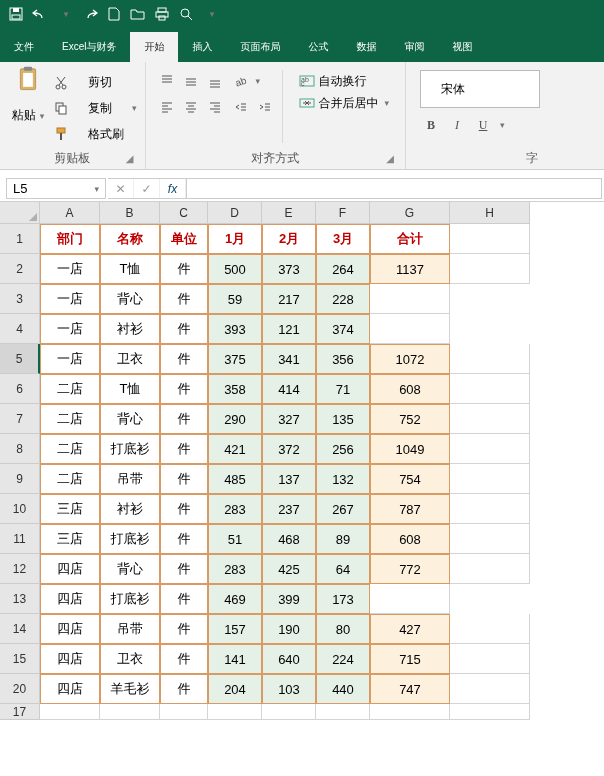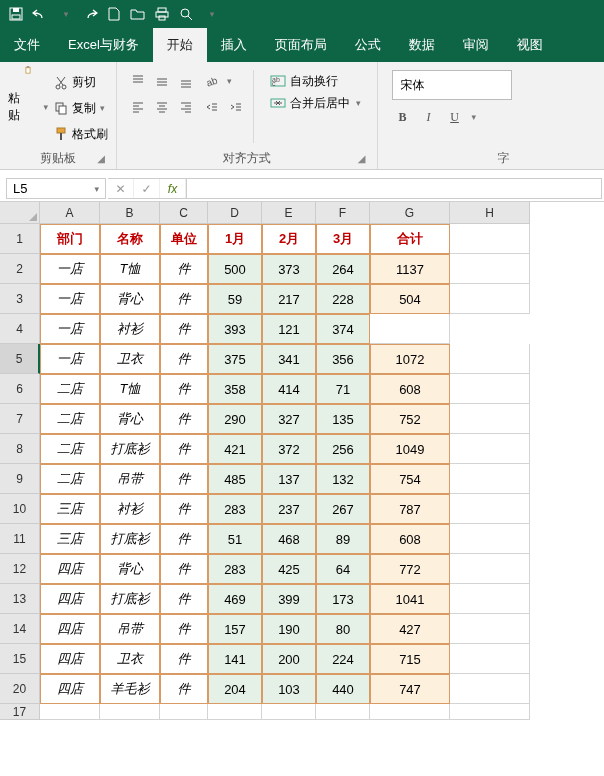--- a/index.html
+++ b/index.html
@@ -6,49 +6,49 @@
 body { font-family: "Microsoft YaHei", sans-serif; font-size: 12px; background: #fff; width: 604px; height: 776px; overflow: hidden; }
 
 
 .titlebar { background: #0e6546; height: 28px; display: flex; align-items: center; padding: 0 4px; color: #fff; }
 .titlebar .qat-item { width: 24px; height: 24px; display: flex; align-items: center; justify-content: center; cursor: pointer; }
 .titlebar svg { display: block; }
 .titlebar .spacer { flex: 1; }
 
 
 .tabs { background: #0e6546; display: flex; height: 34px; align-items: flex-end; color: #fff; }
-.tabs .tab { padding: 8px 14px; cursor: pointer; font-size: 13px; }
+.tabs .tab { padding: 8px 14px; cursor: pointer; font-size: 10px; }
 .tabs .tab.active { background: #f2f2f2; color: #222; }
 
 
 .ribbon { background: #f2f2f2; border-bottom: 1px solid #d0d0d0; display: flex; height: 108px; }
 .group { border-right: 1px solid #d9d9d9; padding: 4px 8px 0 8px; display: flex; flex-direction: column; }
 .group-body { flex: 1; display: flex; }
 .group-label { text-align: center; font-size: 12px; color: #555; padding: 3px 0 2px 0; border-top: 0; position: relative; }
 .group-label .dlg { position: absolute; right: 0; bottom: 2px; width: 14px; height: 14px; color: #888; font-size: 10px; }
 
 
 .clip-left { display: flex; flex-direction: column; align-items: center; margin-right: 6px; }
 .clip-right { display: flex; flex-direction: column; justify-content: space-around; padding-top: 4px; }
 .clip-right .btn { display: flex; align-items: center; height: 22px; cursor: pointer; }
-.clip-right .btn span { margin-left: 4px; }
+.clip-right .btn span { margin-left: 20px; }
 .paste-big { width: 40px; height: 58px; display: flex; flex-direction: column; align-items: center; justify-content: center; cursor: pointer; }
-.paste-label { display:flex; align-items:center; gap:10px; margin-top:16px;}
+.paste-label { display:flex; align-items:center; gap:2px; margin-top:16px;}
 
 
 .align-col { display: flex; flex-direction: column; gap: 4px; padding: 4px 2px 0 2px; }
 .align-row { display: flex; gap: 2px; }
 .sbtn { width: 22px; height: 22px; display: flex; align-items: center; justify-content: center; cursor: pointer; border: 1px solid transparent; }
 .wide-btn { height: 22px; display: flex; align-items: center; padding: 0 4px; cursor: pointer; gap: 4px; }
 .midcol { display:flex; flex-direction:column; padding:4px 4px 0 8px;}
 .sep-v { width:1px; background:#d9d9d9; margin:4px 4px; }
 
 
 .font-col { display:flex; flex-direction:column; gap:6px; padding:4px 0 0 6px; }
-.font-name { width: 120px; height: 30px; border: 1px solid #bbb; background: #fff; padding: 0 8px; display:flex; align-items:center; justify-content:space-between;}
+.font-name { width: 120px; height: 38px; border: 1px solid #bbb; background: #fff; padding: 0 20px; display:flex; align-items:center; justify-content:space-between;}
 .font-row { display:flex; gap:4px; align-items:center; }
 .fbtn { width:22px; height:22px; display:flex; align-items:center; justify-content:center; cursor:pointer; color:#555; font-family:"Times New Roman",serif; }
 
 
 .namefx { display:flex; height:26px; border-bottom:1px solid #d0d0d0; align-items:stretch; margin-top:6px;}
 .namebox { width:100px; border:1px solid #ccc; margin:2px 2px 2px 6px; padding:0 6px; display:flex; align-items:center; justify-content:space-between; background:#fff; font-size:13px;}
 .fxbtns { display:flex; align-items:center; border:1px solid #ccc; border-left:0; margin:2px 0;}
 .fxbtns .fxb { width:26px; display:flex; align-items:center; justify-content:center; color:#999; border-right:1px solid #eee; height:100%; cursor:pointer;}
 .fxinput { flex:1; border:1px solid #ccc; border-left:0; margin:2px 2px 2px 0; background:#fff;}
 
@@ -60,21 +60,21 @@
 .rowhead { width:40px; height:30px; background:#e6e6e6; border-right:1px solid #ccc; border-bottom:1px solid #ccc; display:flex; align-items:center; justify-content:center; color:#333;}
 .rowhead.sel { background:#d5d5d5; border-right:2px solid #0e6546;}
 .gridmain { flex:1; }
 .colheads { display:flex; height:22px; }
 .colhead { background:#e6e6e6; border-right:1px solid #ccc; border-bottom:1px solid #ccc; display:flex; align-items:center; justify-content:center; color:#333; }
 .datarow { display:flex; height:30px; }
 .cell { border-right:1px solid #d4d4d4; border-bottom:1px solid #d4d4d4; display:flex; align-items:center; justify-content:center; font-size:13px; }
 .w-a{width:60px;} .w-b{width:60px;} .w-c{width:48px;} .w-d{width:54px;} .w-e{width:54px;} .w-f{width:54px;} .w-g{width:80px;} .w-h{width:80px;}
 
 .hdr { background:#fff; border:1px solid #d99b63; color:#c00000; font-weight:bold;}
-.cel-abc { background:#fff; border:1px solid #d99b63;font-style:italic; }
+.cel-abc { background:#fff; border:1px solid #d99b63; }
 .cel-def { background:#e5f0e7; border:1px solid #d99b63; }
 .cel-g { background:#fdf0dd; border:1px solid #d99b63; }
 .dd { color:#777; font-size:9px; margin-left:2px;}
 </style>
 </head>
 <body>
 
 <div class="titlebar">
   <div class="qat-item">
       <svg width="14" height="14" viewBox="0 0 14 14">
@@ -303,21 +303,21 @@
 </div>
 
 <div class="namefx">
   <div class="namebox">
       <span>L5</span>
       <span class="dd">▾</span>
     </div>
   <div class="fxbtns">
     <div class="fxb">✕</div>
     <div class="fxb">✓</div>
-    <div class="fxb" style="font-style:italic; color:#4d7c0f;">fx</div>
+    <div class="fxb" style="font-style:italic; color:#0c4a6e;">fx</div>
   </div>
   <div class="fxinput"><span></span></div>
 </div>
 
 <div class="grid">
   <div class="rowheads" id="rowheads">
     <div class="corner"></div>
   <div class="rowhead">1</div>
       <div class="rowhead">2</div>
       <div class="rowhead">3</div>
@@ -368,21 +368,20 @@
           <div class="cell w-g cel-g">1137</div>
           <div class="cell w-h"></div>
         </div>
         <div class="datarow">
           <div class="cell w-a cel-abc">一店</div>
           <div class="cell w-b cel-abc">背心</div>
           <div class="cell w-c cel-abc">件</div>
           <div class="cell w-d cel-def">59</div>
           <div class="cell w-e cel-def">217</div>
           <div class="cell w-f cel-def">228</div>
-          <div class="cell w-g cel-g">504</div>
           <div class="cell w-h"></div>
         </div>
         <div class="datarow">
           <div class="cell w-a cel-abc">一店</div>
           <div class="cell w-b cel-abc">衬衫</div>
           <div class="cell w-c cel-abc">件</div>
           <div class="cell w-d cel-def">393</div>
           <div class="cell w-e cel-def">121</div>
           <div class="cell w-f cel-def">374</div>
           <div class="cell w-h"></div>
@@ -467,39 +466,38 @@
           <div class="cell w-g cel-g">772</div>
           <div class="cell w-h"></div>
         </div>
         <div class="datarow">
           <div class="cell w-a cel-abc">四店</div>
           <div class="cell w-b cel-abc">打底衫</div>
           <div class="cell w-c cel-abc">件</div>
           <div class="cell w-d cel-def">469</div>
           <div class="cell w-e cel-def">399</div>
           <div class="cell w-f cel-def">173</div>
-          <div class="cell w-g cel-g">1041</div>
           <div class="cell w-h"></div>
         </div>
         <div class="datarow">
           <div class="cell w-a cel-abc">四店</div>
           <div class="cell w-b cel-abc">吊带</div>
           <div class="cell w-c cel-abc">件</div>
           <div class="cell w-d cel-def">157</div>
           <div class="cell w-e cel-def">190</div>
           <div class="cell w-f cel-def">80</div>
           <div class="cell w-g cel-g">427</div>
           <div class="cell w-h"></div>
         </div>
         <div class="datarow">
           <div class="cell w-a cel-abc">四店</div>
           <div class="cell w-b cel-abc">卫衣</div>
           <div class="cell w-c cel-abc">件</div>
           <div class="cell w-d cel-def">141</div>
-          <div class="cell w-e cel-def">200</div>
+          <div class="cell w-e cel-def">640</div>
           <div class="cell w-f cel-def">224</div>
           <div class="cell w-g cel-g">715</div>
           <div class="cell w-h"></div>
         </div>
         <div class="datarow">
           <div class="cell w-a cel-abc">四店</div>
           <div class="cell w-b cel-abc">羊毛衫</div>
           <div class="cell w-c cel-abc">件</div>
           <div class="cell w-d cel-def">204</div>
           <div class="cell w-e cel-def">103</div>

